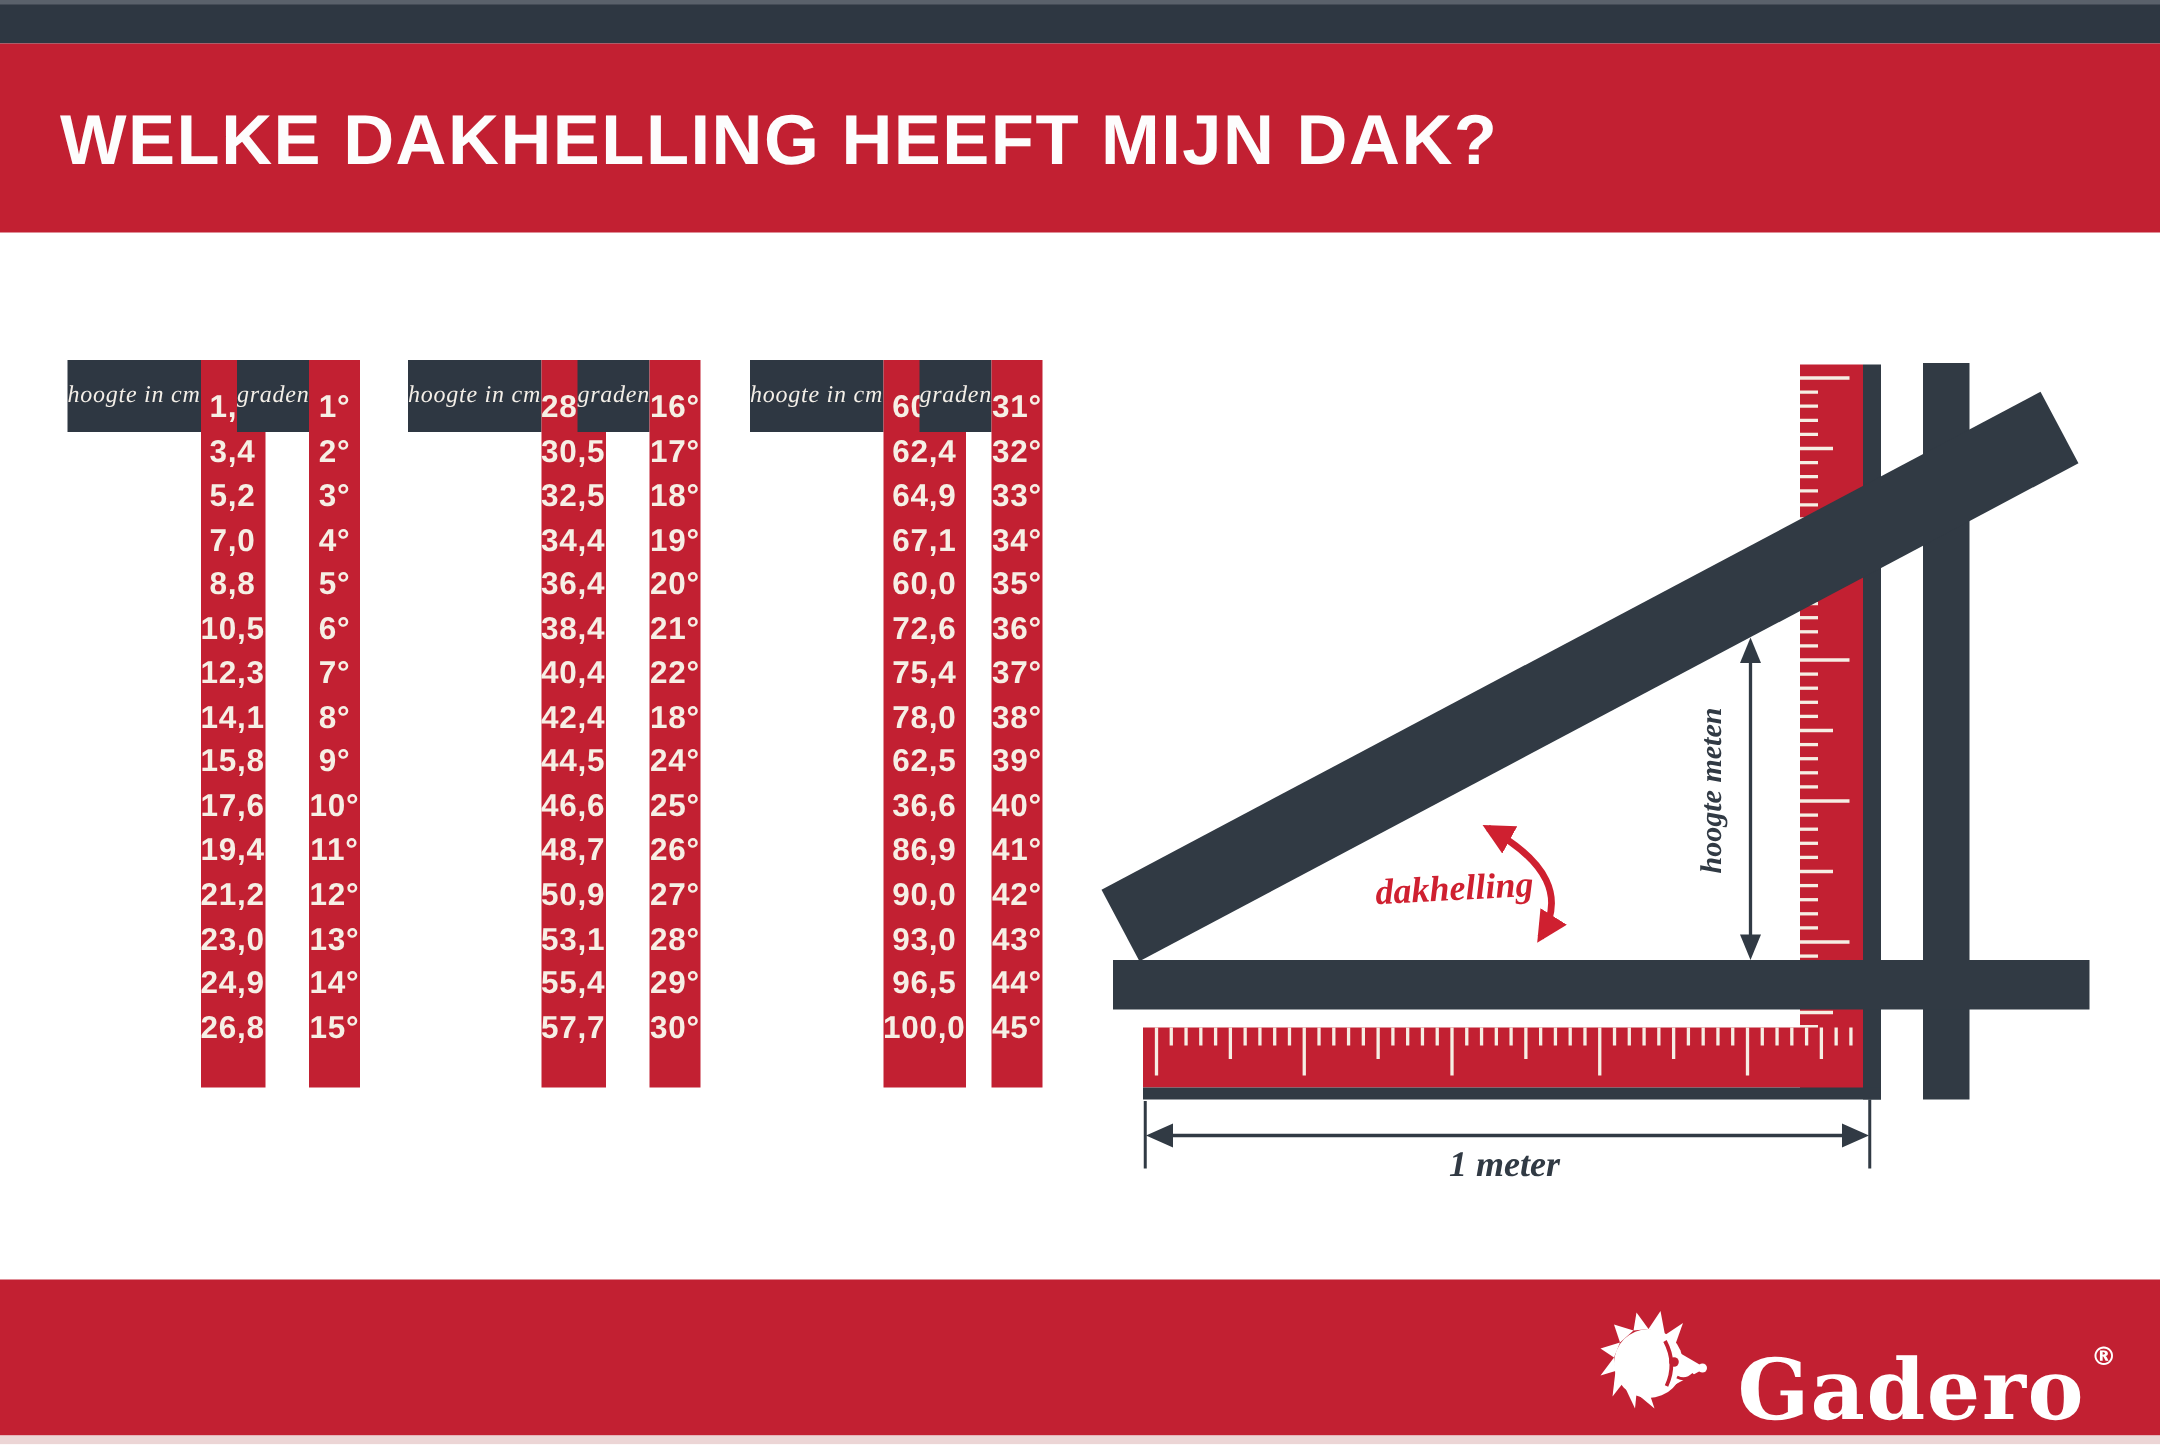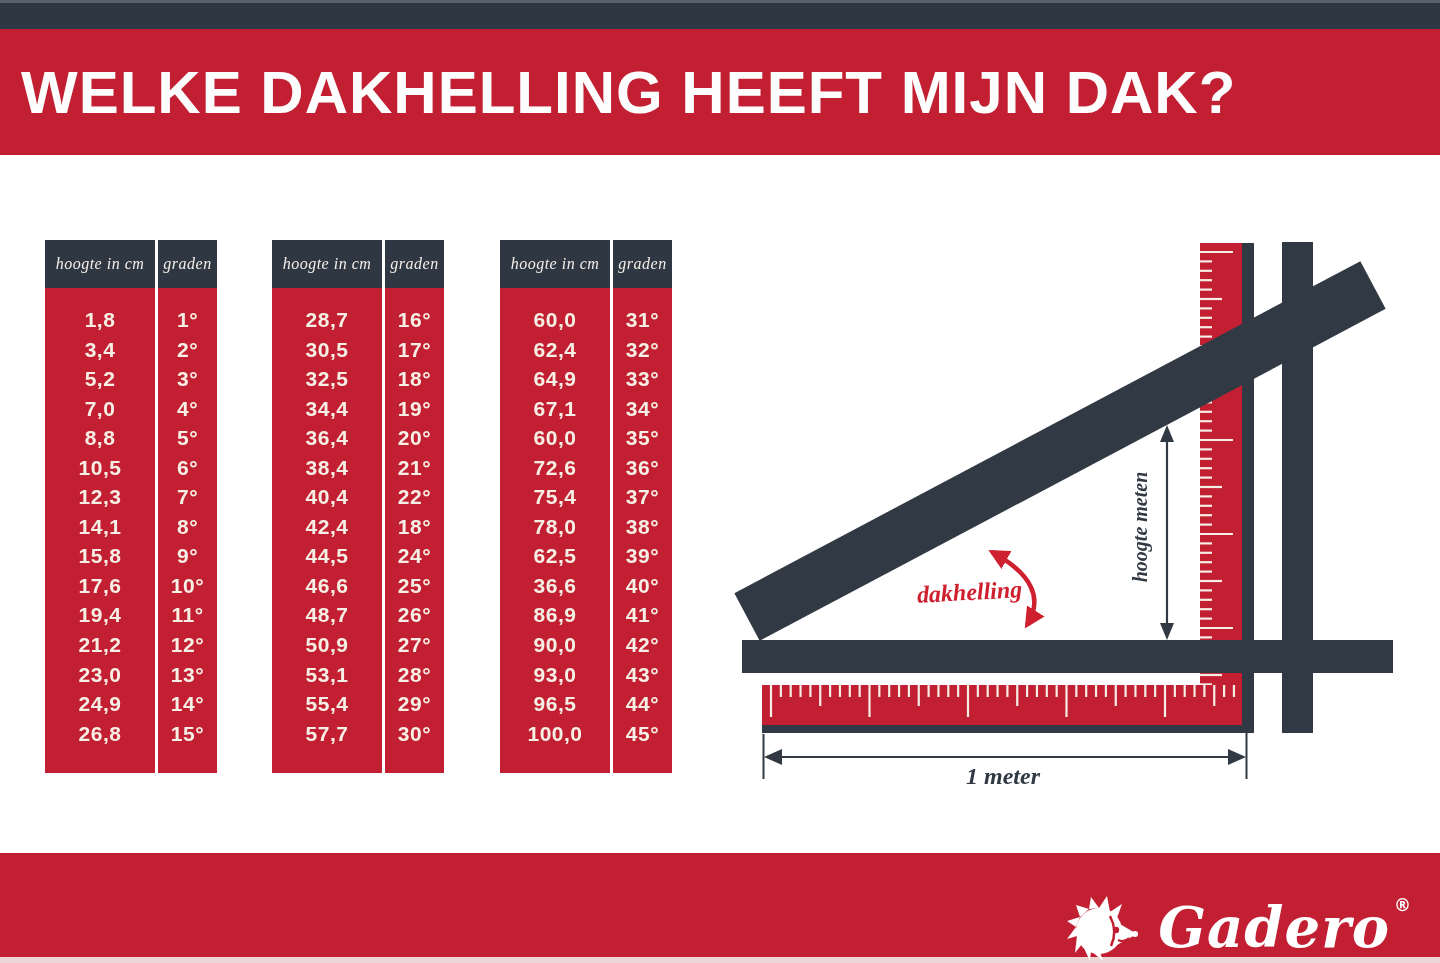--- a/index.html
+++ b/index.html
@@ -4,43 +4,43 @@
 <style>
   html,body{margin:0;padding:0;background:#ffffff;}
   .page{position:relative;width:1440px;height:963px;overflow:hidden;background:#ffffff;
         font-family:"Liberation Sans",sans-serif;}
 
   
   .top-bar{position:absolute;left:0;top:0;width:1440px;height:29px;background:#2e3742;
            border-top:3px solid #5a616b;box-sizing:border-box;}
   .title-band{position:absolute;left:0;top:29px;width:1440px;height:126px;background:#c22032;
               display:flex;align-items:center;}
-  .title-band h1{margin:0 0 0 21px;color:#fdfdfd;font-size:60px;font-weight:bold;
+  .title-band h1{margin:0 0 0 40px;color:#fdfdfd;font-size:47px;font-weight:bold;
                  letter-spacing:1px;text-align:center;}
 
   
   .table{position:absolute;top:240px;display:flex;gap:3px;}
   .t1{left:45px;} .t2{left:272px;} .t3{left:500px;}
-  .col{display:flex;flex-direction:column;}
+  .col{display:flex;flex-direction:row;}
   .col-h{width:110px;} .col-g{width:59px;}
   .hd{height:48px;background:#2e3742;color:#f4efe8;display:flex;align-items:center;
       justify-content:center;font-family:"Liberation Serif",serif;font-style:italic;
       font-size:16px;letter-spacing:0.5px;white-space:nowrap;}
   .bd{height:485px;background:#c22032;padding-top:17px;box-sizing:border-box;}
   .val{height:29.55px;line-height:29.55px;text-align:center;color:#f6efe5;
        font-size:21px;font-weight:bold;letter-spacing:0.5px;}
 
   
   .diagram{position:absolute;left:728px;top:226px;width:714px;height:577px;}
   .hand{font-family:"Liberation Serif",serif;font-style:italic;font-weight:600;}
 
   
   .footer{position:absolute;left:0;top:853px;width:1440px;height:104px;background:#c22032;}
   .footer-strip{position:absolute;left:0;top:957px;width:1440px;height:6px;background:#ecd5d5;}
-  .brand{position:absolute;right:28px;top:869px;display:flex;align-items:flex-end;font-style:italic;}
+  .brand{position:absolute;right:28px;top:869px;display:flex;align-items:flex-start;}
   .brand-text{color:#ffffff;font-family:"DejaVu Serif",serif;font-weight:bold;
               font-size:56px;letter-spacing:1px;line-height:72px;}
   .reg{color:#ffffff;font-size:17px;vertical-align:36px;margin-left:4px;font-family:"DejaVu Sans",sans-serif;}
   .hedgehog{width:82px;height:72px;margin-right:12px;}
 </style>
 </head>
 <body>
 
 <div class="page">
 

